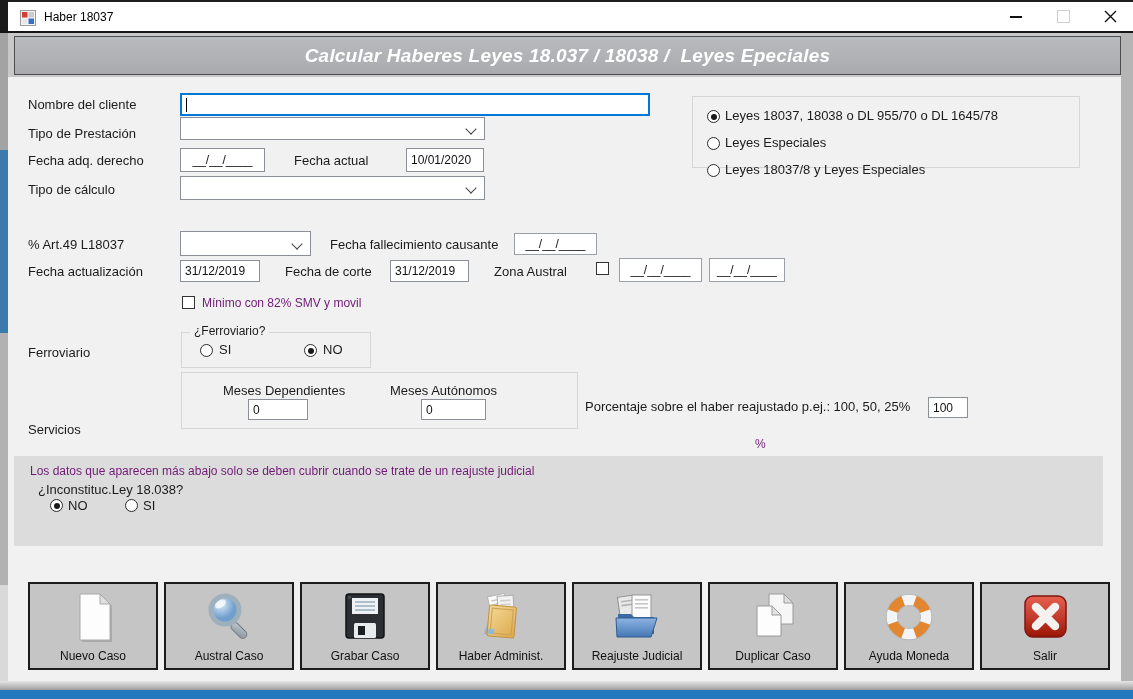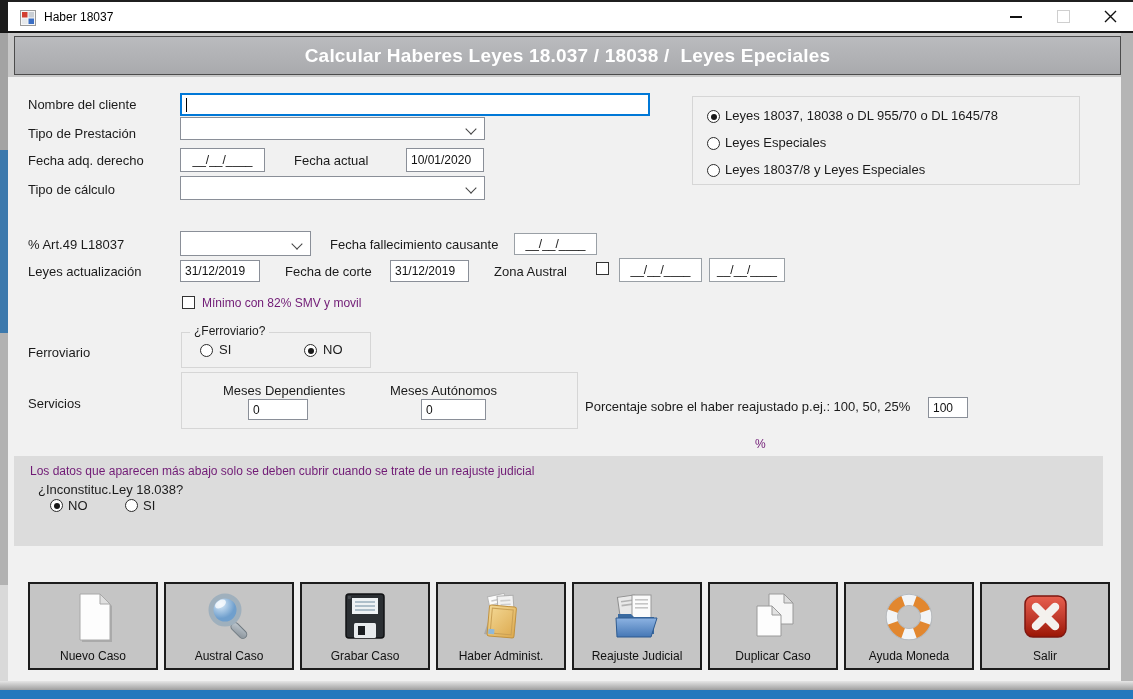--- a/index.html
+++ b/index.html
@@ -14,21 +14,21 @@
   #titlebar-underline{left:0;top:31px;width:1133px;height:2px;background:#161616;}
   .title-text{font-size:12px;color:#000;margin-left:8px;}
   .win-controls{margin-left:auto;display:flex;align-items:center;gap:33px;padding-right:16px;}
   .ctl{width:14px;height:14px;display:flex;align-items:center;justify-content:center;cursor:default;}
   .min-glyph{width:12px;height:0;border-top:2px solid #111;}
   .max-glyph{width:11px;height:11px;border:1.5px solid #cfcfcf;}
   
   #gray-band{left:0;top:33px;width:1133px;height:44px;background:#c8c8c8;}
   #header-band{left:14px;top:36px;width:1105px;height:37px;background:linear-gradient(#babbbe,#a9aaad);
                border:1px solid #4c4c4c;display:flex;align-items:center;justify-content:center;}
-  #header-band .t{color:#fff;font-weight:bold;font-size:19px;white-space:pre;letter-spacing:.2px;}
+  #header-band .t{color:#fff;font-weight:bold;font-size:19px;white-space:pre;letter-spacing:.2px;font-style:italic;}
   
   .edge{background:#b2b2b2;}
   #blue-bottom{left:0;top:690px;width:1133px;height:9px;background:#2478bd;}
   #grad-bottom{left:0;top:681px;width:1133px;height:9px;background:linear-gradient(#e6e6e6,#9f9f9f);}
   
   .lbl{font-size:13px;color:#1b1b1b;white-space:nowrap;}
   .lbl-sm{font-size:12px;color:#701a75;white-space:nowrap;}
   .tbox{background:#fff;border:1px solid #8a8f98;font-size:12px;color:#111;
         display:flex;align-items:center;padding:0 4px;box-sizing:border-box;white-space:pre;}
   .tbox.center{justify-content:center;}
@@ -118,40 +118,40 @@
   <div class="abs lbl" style="left:294px;top:153px">Fecha actual</div>
   <div class="abs tbox" style="left:406px;top:148px;width:78px;height:24px">
     <span>10/01/2020</span>
   </div>
 
   <div class="abs combo" style="left:180px;top:176px;width:305px;height:24px">
     <span style="font-size:12px;padding-left:4px"></span>
     <span class="chev"></span>
   </div>
 
-  <div class="abs groupbox" style="left:692px;top:96px;width:388px;height:89px">
+  <div class="abs groupbox" style="left:692px;top:96px;width:388px;height:72px">
     <div class="radio checked" style="left:14px;top:13px"></div>
     <div class="abs lbl" style="left:32px;top:11px">Leyes 18037, 18038 o DL 955/70 o DL 1645/78</div>
     <div class="radio" style="left:14px;top:40px"></div>
     <div class="abs lbl" style="left:32px;top:38px">Leyes Especiales</div>
     <div class="radio" style="left:14px;top:67px"></div>
     <div class="abs lbl" style="left:32px;top:65px">Leyes 18037/8 y Leyes Especiales</div>
   </div>
 
   <div class="abs lbl" style="left:28px;top:237px">% Art.49 L18037</div>
   <div class="abs combo" style="left:180px;top:231px;width:131px;height:25px">
     <span style="font-size:12px;padding-left:4px"></span>
     <span class="chev" style="top:8px"></span>
   </div>
   <div class="abs lbl" style="left:330px;top:237px">Fecha fallecimiento causante</div>
   <div class="abs tbox center soft" style="left:514px;top:233px;width:83px;height:22px">
     <span>__/__/____</span>
   </div>
 
-  <div class="abs lbl" style="left:28px;top:264px">Leyes actualización</div>
+  <div class="abs lbl" style="left:28px;top:264px">Fecha actualización</div>
   <div class="abs tbox" style="left:180px;top:260px;width:80px;height:22px">
     <span>31/12/2019</span>
   </div>
   <div class="abs lbl" style="left:285px;top:264px">Fecha de corte</div>
   <div class="abs tbox" style="left:390px;top:260px;width:79px;height:22px">
     <span>31/12/2019</span>
   </div>
   <div class="abs lbl" style="left:494px;top:264px">Zona Austral</div>
   <div class="checkbox" style="left:596px;top:262px"></div>
   <div class="abs tbox center soft" style="left:619px;top:258px;width:83px;height:24px">
@@ -166,21 +166,21 @@
 
   <div class="abs lbl" style="left:28px;top:345px">Ferroviario</div>
   <div class="abs groupbox" style="left:181px;top:332px;width:190px;height:36px">
     <span class="legend">¿Ferroviario?</span>
     <div class="radio" style="left:18px;top:11px"></div>
     <div class="abs lbl" style="left:37px;top:9px">SI</div>
     <div class="radio checked" style="left:122px;top:11px"></div>
     <div class="abs lbl" style="left:141px;top:9px">NO</div>
   </div>
 
-  <div class="abs lbl" style="left:28px;top:396px">Servicios</div>
+  <div class="abs lbl" style="left:28px;top:422px">Servicios</div>
   <div class="abs groupbox" style="left:181px;top:372px;width:397px;height:57px">
     <div class="abs lbl" style="left:41px;top:10px">Meses Dependientes</div>
     <div class="abs lbl" style="left:208px;top:10px">Meses Autónomos</div>
     <div class="abs tbox" style="left:66px;top:26px;width:60px;height:21px">
       <span>0</span>
     </div>
     <div class="abs tbox" style="left:239px;top:26px;width:65px;height:21px">
       <span>0</span>
     </div>
   </div>

